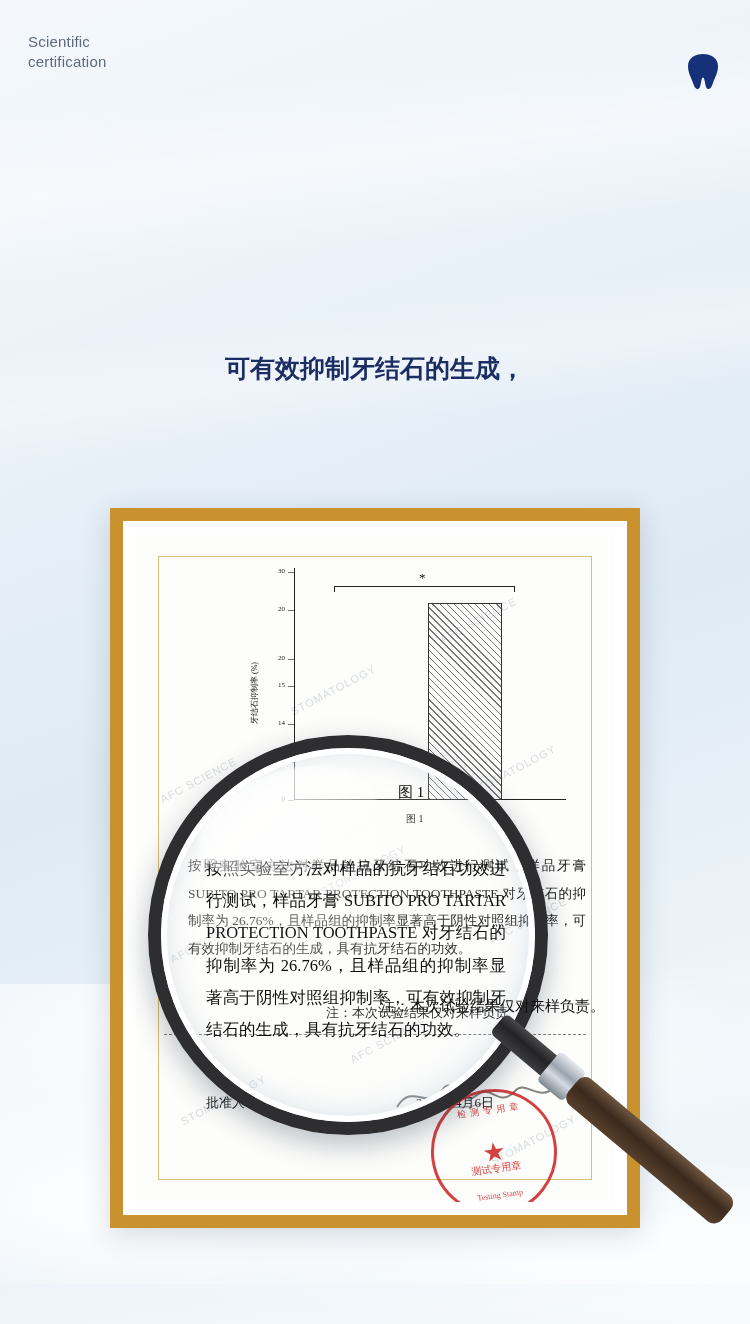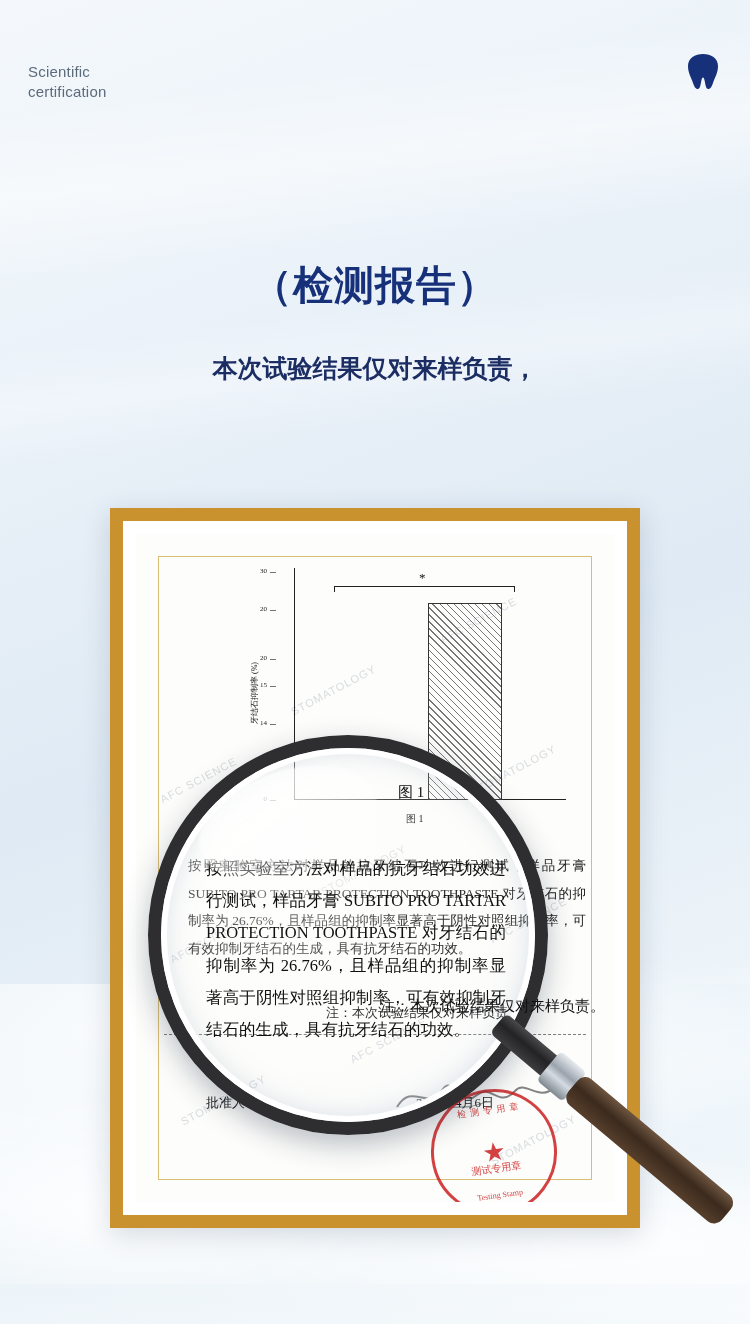--- a/index.html
+++ b/index.html
@@ -48,21 +48,21 @@
     height: 260px;
     background:
       radial-gradient(60% 60% at 18% 70%, rgba(255,255,255,0.95) 0%, rgba(255,255,255,0) 70%),
       radial-gradient(70% 50% at 80% 85%, rgba(255,255,255,0.8) 0%, rgba(255,255,255,0) 70%);
     pointer-events: none;
   }
 
   
   .kicker {
     position: absolute;
-    top: 62px;
+    top: 32px;
     left: 28px;
     font-size: 15px;
     line-height: 1.35;
     color: #5c6b7c;
     letter-spacing: .2px;
   }
   .tooth-logo {
     position: absolute;
     top: 52px;
     right: 30px;
@@ -184,21 +184,21 @@
   .chart .tick-label {
     position: absolute;
     right: calc(100% + 3px);
     top: -5px;
     font-size: 7px;
     color: #222;
     font-family: "Liberation Serif", serif;
   }
   .chart .tickwrap {
     position: absolute;
-    left: 14px;
+    left: 32px;
     width: 6px;
     height: 1px;
     background: #737373;
   }
   .chart .ylabel {
     position: absolute;
     left: -2px;
     top: 50%;
     transform: translate(-50%, -50%) rotate(-90deg);
     transform-origin: center;
@@ -460,24 +460,23 @@
     <div>Scientific</div>
     <div>certification</div>
   </div>
 
   <div class="tooth-logo">
     <svg viewBox="0 0 34 38" width="34" height="38" aria-hidden="true">
       <path d="M17 2 C9 2 2 6 2 14 C2 21 5 25 7 31 C8.5 35.5 10 37 11.8 37 C13.8 37 14.4 34 15.2 29.5 C15.7 26.8 16.2 25.6 17 25.6 C17.8 25.6 18.3 26.8 18.8 29.5 C19.6 34 20.2 37 22.2 37 C24 37 25.5 35.5 27 31 C29 25 32 21 32 14 C32 6 25 2 17 2 Z" fill="#17307a"></path>
     </svg>
   </div>
 
-  <div class="subline">（检测报告）</div>
 
   <div class="notes">
-    <div class="bold">本次试验结果仅对来样负责，</div>
+    <div class="bold">可有效抑制牙结石的生成，</div>
   </div>
 
   <div class="cert-wrap">
     <div class="cert-border-outer"></div>
     <div class="cert-border-inner"></div>
 
     <div class="cert-paper">
       <div class="cert-line"></div>
 
       <div class="wm" style="left:20px; top:240px;">AFC SCIENCE</div>

